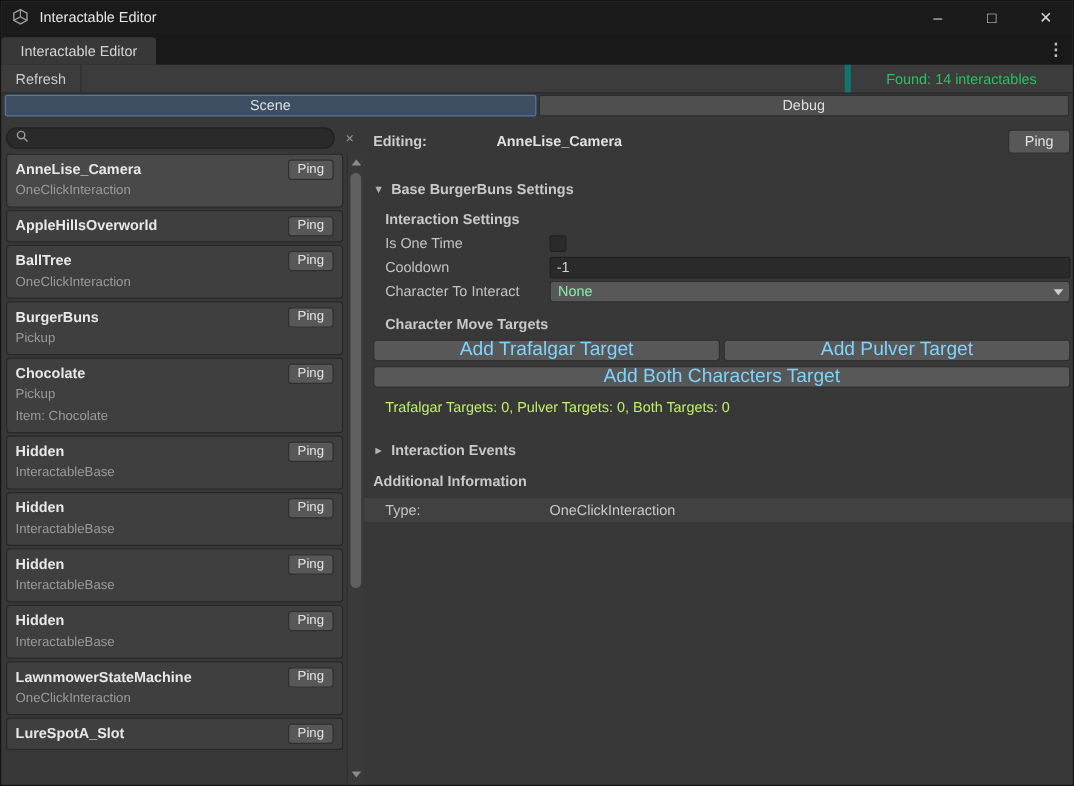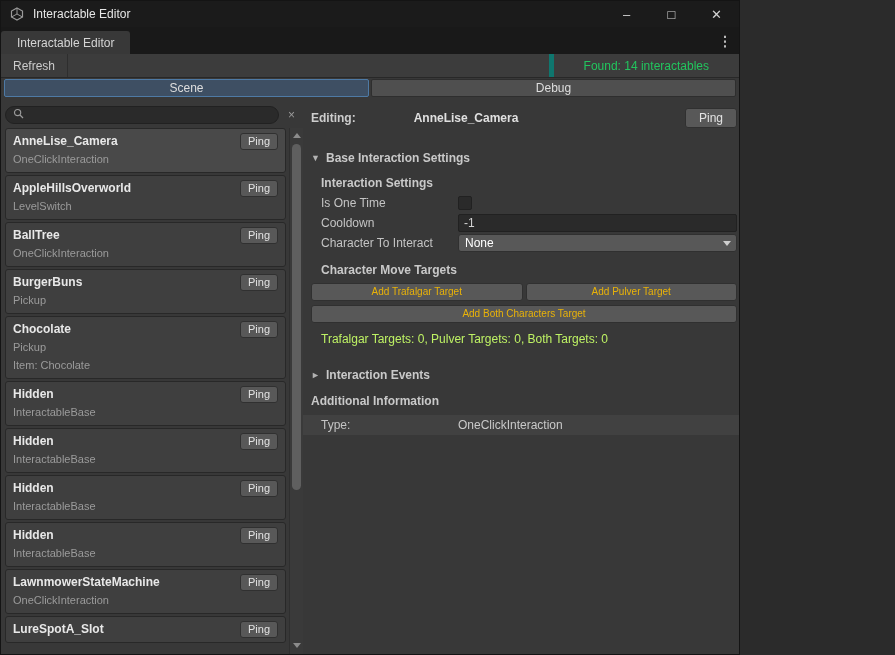--- a/index.html
+++ b/index.html
@@ -1,20 +1,20 @@
 <!DOCTYPE html>
 <html style="--titlebar-bg: #1b1b1b; --tabstrip-bg: #191919; --window-bg: #383838; --toolbar-bg: #3c3c3c; --panel-item-bg: #3f3f3f; --selected-item-bg: #494949; --field-bg: #2a2a2a; --button-bg: #585858; --scene-tab-bg: #3e4f63; --accent-blue: #4e7aa5; --text-primary: #d2d2d2; --text-secondary: #9b9b9b;"><head>
 <meta charset="utf-8">
 <style>
   * { margin:0; padding:0; box-sizing:border-box; }
   html,body { background:#2b2b2b; }
   body { font-family:"Liberation Sans", sans-serif; }
 
   .window {
-    width:740px; height:655px; position:relative; overflow:hidden;
+    width:895px; height:655px; position:relative; overflow:hidden;
     background:var(--window-bg,#383838); color:var(--text-primary,#d2d2d2);
     font-size:12px; display:flex; flex-direction:column; border:1px solid #141414;
   }
 
   
   .titlebar { flex:0 0 26px; background:var(--titlebar-bg,#1b1b1b); display:flex; align-items:center; padding-left:8px; gap:8px; }
   .app-icon { width:16px; height:16px; display:flex; align-items:center; justify-content:center; }
   .title-text { color:#e6e6e6; }
   .win-controls { margin-left:auto; display:flex; height:26px; }
   .win-btn { width:45px; height:26px; display:flex; align-items:center; justify-content:center; color:#d4d4d4; font-size:13px; cursor:default; }
@@ -74,25 +74,25 @@
   .foldout.events { margin-top:20px; }
 
   .section-header { font-weight:bold; color:#c9c9c9; margin:10px 0 2px 10px; line-height:15px; }
 
   .prop-row { display:flex; align-items:center; height:20px; padding-left:10px; }
   .prop-label { flex:0 0 137px; color:#c4c4c4; }
   .prop-field { flex:1; min-width:0; }
 
   .checkbox { width:14px; height:14px; background:var(--field-bg,#2a2a2a); border:1px solid #212121; border-radius:2px; }
   .text-field { height:18px; background:var(--field-bg,#2a2a2a); border:1px solid #212121; border-radius:2px; color:#d2d2d2; font:inherit; padding:0 5px; outline:none; }
-  .dropdown { height:18px; background:var(--button-bg,#585858); border:1px solid #303030; border-radius:3px; display:flex; align-items:center; padding:0 6px; color:#ffffff; position:relative; }
+  .dropdown { height:18px; background:var(--button-bg,#585858); border:1px solid #303030; border-radius:3px; display:flex; align-items:center; padding:0 6px; color:#86efac; position:relative; }
   .dd-arrow { position:absolute; right:5px; top:6px; width:0; height:0; border-left:4px solid transparent; border-right:4px solid transparent; border-top:5px solid #cfcfcf; }
 
   .btn-row { display:flex; gap:3px; margin-top:4px; }
-  .u-btn { flex:1; height:18px; background:var(--button-bg,#585858); border:1px solid #303030; border-radius:3px; color:#eab308; font-family:inherit; font-size:10px; text-align:center; line-height:16px; overflow:hidden; white-space:nowrap; }
+  .u-btn { flex:1; height:18px; background:var(--button-bg,#585858); border:1px solid #303030; border-radius:3px; color:#7dd3fc; font-family:inherit; font-size:16px; text-align:center; line-height:16px; overflow:hidden; white-space:nowrap; }
   .btn-row.first { margin-top:5px; }
 
   .summary { color:#bef264; margin:9px 0 0 10px; line-height:15px; }
 
   .add-info-header { font-weight:bold; color:#c9c9c9; margin:10px 0 6px 0; line-height:16px; }
   .type-row { display:flex; align-items:center; height:20px; background:#414141; margin-left:-8px; margin-right:-2px; padding-left:18px; }
   .type-row .prop-label { flex:0 0 137px; }
   .type-value { color:#c9c9c9; }
 </style>
 </head>
@@ -155,21 +155,20 @@
     </div>
     <div class="li-sub">OneClickInteraction</div>
 
   </div>
 
   <div class="list-item">
     <div class="li-row">
       <span class="li-name">AppleHillsOverworld</span>
       <button class="ping-btn">Ping</button>
     </div>
-    <div class="li-sub">LevelSwitch</div>
 
   </div>
 
   <div class="list-item">
     <div class="li-row">
       <span class="li-name">BallTree</span>
       <button class="ping-btn">Ping</button>
     </div>
     <div class="li-sub">OneClickInteraction</div>
 
@@ -260,21 +259,21 @@
     <div class="right-panel">
 
       <div class="editing-row">
         <span class="editing-label">Editing:</span>
         <span class="editing-value">AnneLise_Camera</span>
         <button class="editing-ping">Ping</button>
       </div>
 
       <div class="foldout">
         <span class="tri">▼</span>
-        <span>Base Interaction Settings</span>
+        <span>Base BurgerBuns Settings</span>
       </div>
 
       <div class="section-header">Interaction Settings</div>
 
       <div class="prop-row">
         <span class="prop-label">Is One Time</span>
         <span class="checkbox"></span>
       </div>
 
       <div class="prop-row">

